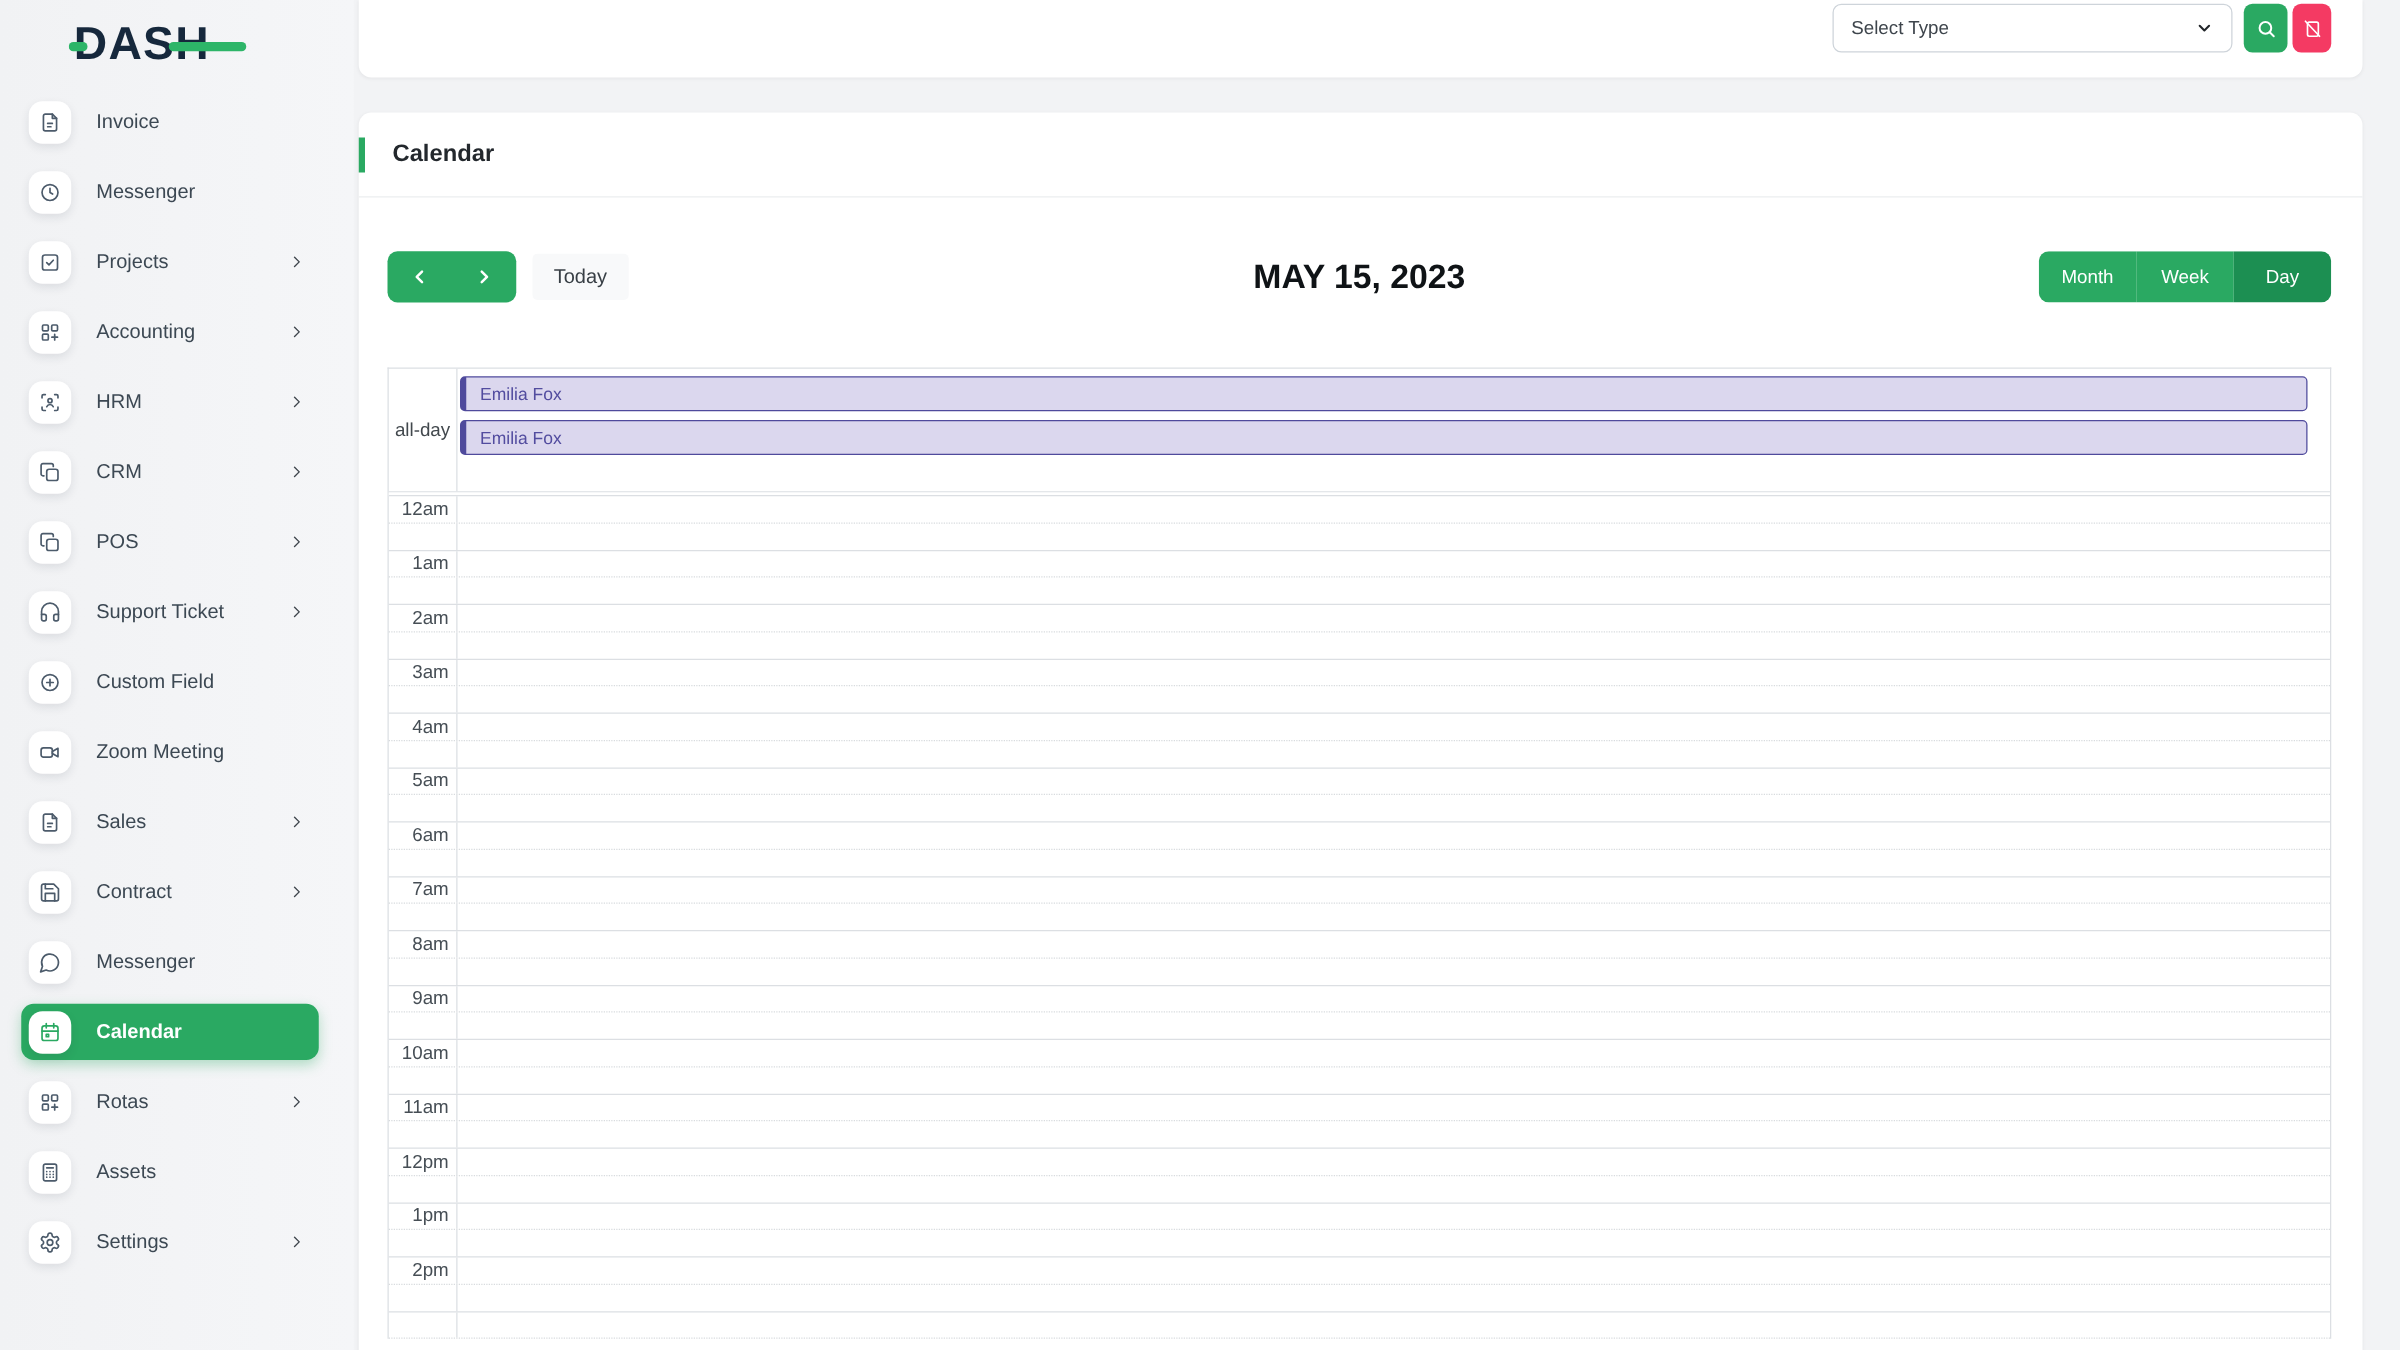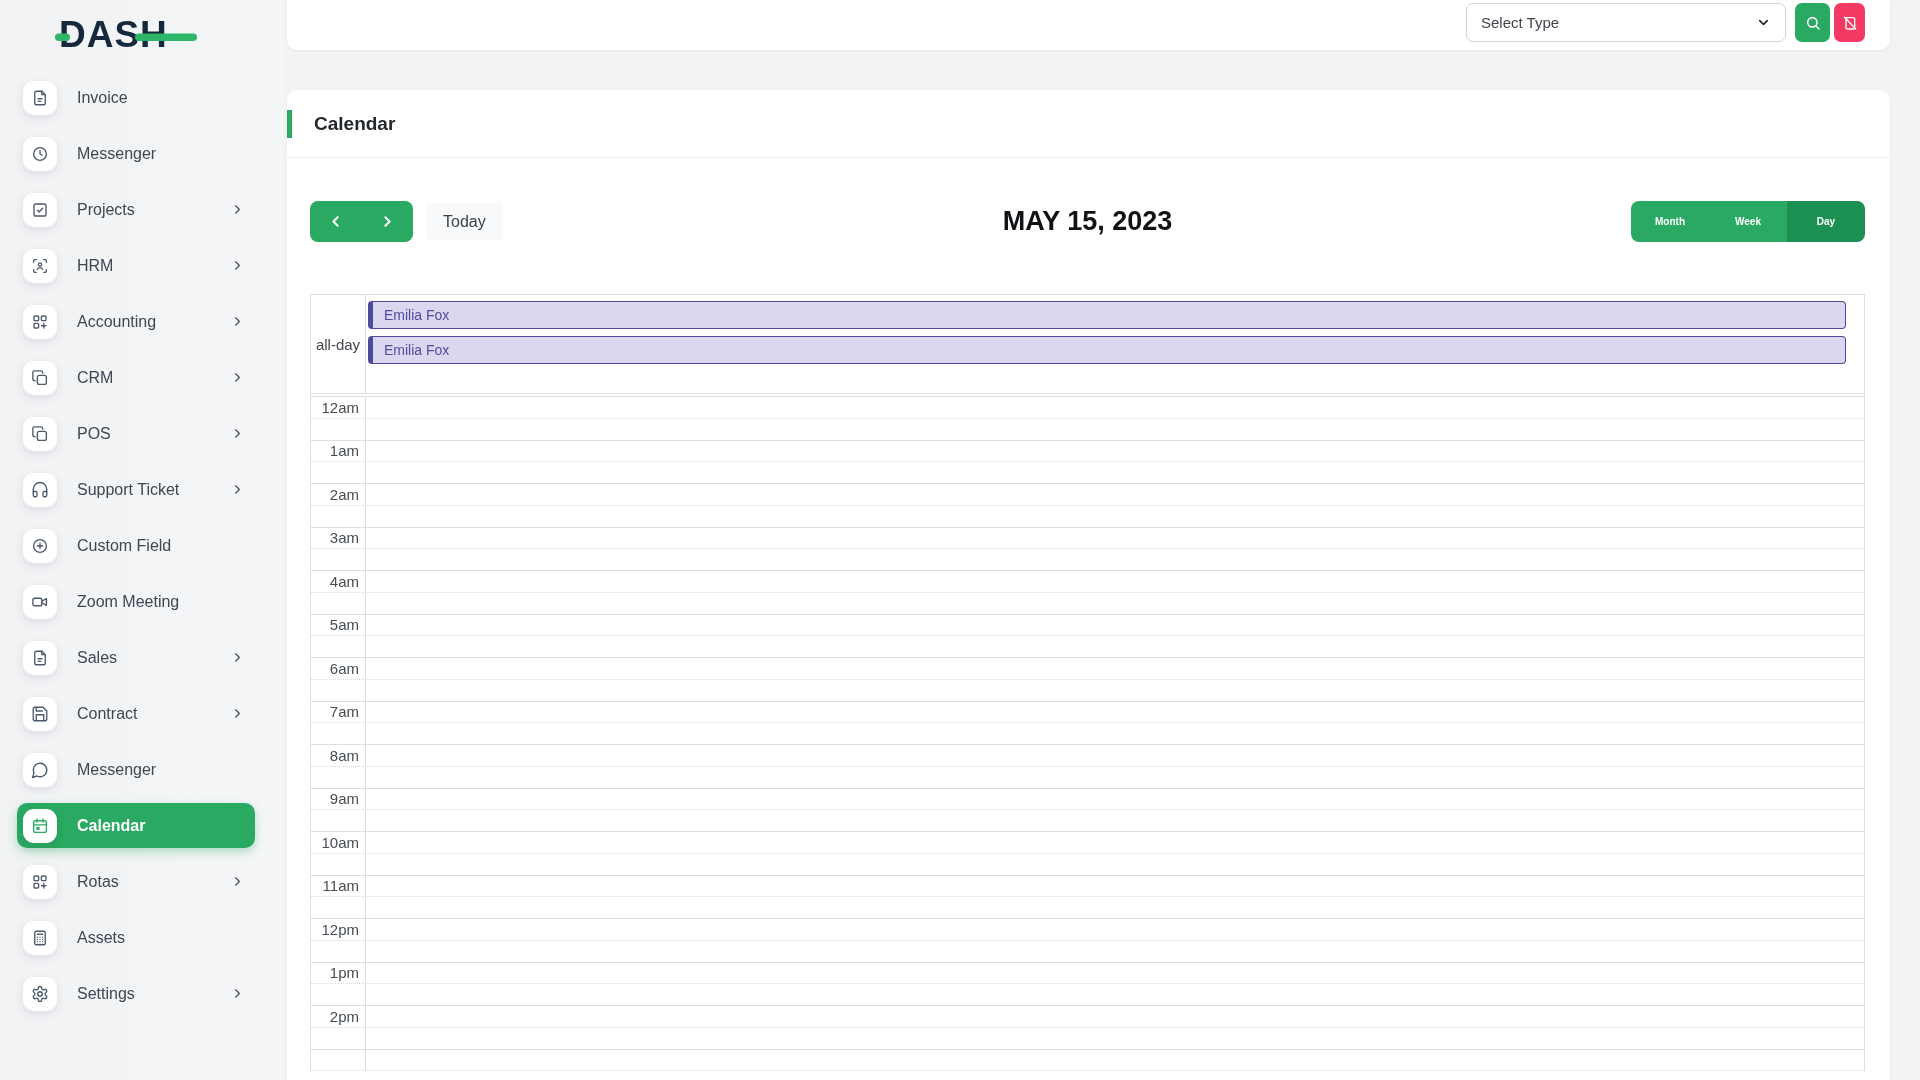--- a/index.html
+++ b/index.html
@@ -18,21 +18,21 @@
   .icon-box{width:34px;height:34px;background:#fff;border-radius:11px;flex:none;
     box-shadow:0 3px 8px rgba(30,40,60,.10);display:flex;align-items:center;justify-content:center;color:#4c5b6b;}
   .icon-box svg{width:18px;height:18px;}
   .side-label{margin-left:20px;font-size:16px;color:#3c4853;font-weight:500;flex:1;white-space:nowrap;}
   .side-chevron{color:#3f464d;}
   .side-chevron svg{width:15px;height:15px;}
   .side-item.active{background:var(--green);box-shadow:0 4px 10px rgba(42,169,98,.35);}
   .side-item.active .side-label{color:#fff;font-weight:700;}
   .side-item.active .icon-box{color:var(--green);}
   
-  .topbar{position:absolute;left:287px;top:0;width:1603px;height:50px;background:#fff;
+  .topbar{position:absolute;left:287px;top:0;width:1603px;height:62px;background:#fff;
     border-radius:0 0 10px 10px;box-shadow:0 1px 3px rgba(0,0,0,.05);}
   .type-select{position:absolute;left:1179px;top:3px;width:320px;height:39px;border:1px solid #ced4da;
     border-radius:7px;display:flex;align-items:center;justify-content:space-between;padding:0 14px;
     font-size:15px;color:#3e454c;background:#fff;cursor:pointer;}
   .type-select .chev svg{width:15px;height:15px;color:#212529;}
   .tb-btn{position:absolute;top:3px;height:39px;border:none;border-radius:7px;display:flex;
     align-items:center;justify-content:center;color:#fff;cursor:pointer;}
   .btn-search{left:1508px;width:35px;background:var(--green);}
   .btn-clear{left:1547px;width:31px;background:var(--pink);}
   .tb-btn svg{width:16px;height:16px;}
@@ -45,22 +45,22 @@
   .card-body{padding:43px 25px 0 23px;}
   
   .cal-toolbar{position:relative;height:41px;display:flex;align-items:center;}
   .nav-group{width:103px;height:41px;background:var(--green);border-radius:8px;display:flex;overflow:hidden;z-index:1;}
   .nav-btn{flex:1;display:flex;align-items:center;justify-content:center;color:#fff;border:none;background:transparent;cursor:pointer;}
   .nav-btn svg{width:17px;height:17px;}
   .today-btn{margin-left:13px;height:37px;padding:0 17px;background:#f8f9fa;border:none;border-radius:4px;
     display:flex;align-items:center;font-size:16px;color:#383f45;z-index:1;cursor:pointer;}
   .date-title{position:absolute;left:0;right:0;text-align:center;font-size:27px;font-weight:700;color:#0f1316;}
   .views{margin-left:auto;display:flex;height:41px;border-radius:8px;overflow:hidden;z-index:1;}
-  .view-btn{width:78px;border:none;color:#fff;font-size:10px;display:flex;align-items:center;justify-content:center;
-    background:var(--green);cursor:pointer;font-weight:bold;}
+  .view-btn{width:78px;border:none;color:#fff;font-size:15px;display:flex;align-items:center;justify-content:center;
+    background:var(--green);cursor:pointer;}
   .view-btn.active{background:var(--green-dark);}
   
   .cal-table{margin-top:52px;border:1px solid #dcdfe3;border-bottom:none;}
   .cal-head{height:27px;display:flex;border-bottom:1px solid #dcdfe3;}
   .gutter{width:55px;flex:none;border-right:1px solid #dcdfe3;}
   .day-head{flex:1;display:flex;align-items:center;justify-content:center;font-weight:700;font-size:15px;color:#303639;}
   .allday-row{display:flex;border-bottom:1px solid #dcdfe3;}
   .allday-gutter{width:55px;flex:none;border-right:1px solid #dcdfe3;display:flex;align-items:center;
     justify-content:center;font-size:15px;color:#42484d;}
   .allday-events{flex:1;padding:6px 18px 22px 2px;}
@@ -115,42 +115,42 @@
         <span class="side-label">Projects</span>
         <span class="side-chevron">
           <svg viewBox="0 0 24 24" fill="none" stroke="currentColor" stroke-width="1.8" stroke-linecap="round" stroke-linejoin="round">
             <polyline points="9 18 15 12 9 6"></polyline>
           </svg>
         </span>
       </div>
       <div class="side-item">
         <span class="icon-box">
           <svg viewBox="0 0 24 24" fill="none" stroke="currentColor" stroke-width="1.8" stroke-linecap="round" stroke-linejoin="round">
-            <path d="M7 3.5H5A1.5 1.5 0 0 0 3.5 5v2M17 3.5h2A1.5 1.5 0 0 1 20.5 5v2M7 20.5H5A1.5 1.5 0 0 1 3.5 19v-2M17 20.5h2a1.5 1.5 0 0 0 1.5-1.5v-2"></path>
-            <circle cx="12" cy="10" r="2.2"></circle>
-            <path d="M8.5 16.5c.7-1.6 2-2.4 3.5-2.4s2.8.8 3.5 2.4"></path>
-          </svg>
-        </span>
-        <span class="side-label">HRM</span>
-        <span class="side-chevron">
-          <svg viewBox="0 0 24 24" fill="none" stroke="currentColor" stroke-width="1.8" stroke-linecap="round" stroke-linejoin="round">
-            <polyline points="9 18 15 12 9 6"></polyline>
-          </svg>
-        </span>
-      </div>
-      <div class="side-item">
-        <span class="icon-box">
-          <svg viewBox="0 0 24 24" fill="none" stroke="currentColor" stroke-width="1.8" stroke-linecap="round" stroke-linejoin="round">
             <rect x="4" y="4" width="6.2" height="6.2" rx="1.2"></rect>
             <rect x="13.8" y="4" width="6.2" height="6.2" rx="1.2"></rect>
             <rect x="4" y="13.8" width="6.2" height="6.2" rx="1.2"></rect>
             <path d="M17 14v6M14 17h6"></path>
           </svg>
         </span>
         <span class="side-label">Accounting</span>
+        <span class="side-chevron">
+          <svg viewBox="0 0 24 24" fill="none" stroke="currentColor" stroke-width="1.8" stroke-linecap="round" stroke-linejoin="round">
+            <polyline points="9 18 15 12 9 6"></polyline>
+          </svg>
+        </span>
+      </div>
+      <div class="side-item">
+        <span class="icon-box">
+          <svg viewBox="0 0 24 24" fill="none" stroke="currentColor" stroke-width="1.8" stroke-linecap="round" stroke-linejoin="round">
+            <path d="M7 3.5H5A1.5 1.5 0 0 0 3.5 5v2M17 3.5h2A1.5 1.5 0 0 1 20.5 5v2M7 20.5H5A1.5 1.5 0 0 1 3.5 19v-2M17 20.5h2a1.5 1.5 0 0 0 1.5-1.5v-2"></path>
+            <circle cx="12" cy="10" r="2.2"></circle>
+            <path d="M8.5 16.5c.7-1.6 2-2.4 3.5-2.4s2.8.8 3.5 2.4"></path>
+          </svg>
+        </span>
+        <span class="side-label">HRM</span>
         <span class="side-chevron">
           <svg viewBox="0 0 24 24" fill="none" stroke="currentColor" stroke-width="1.8" stroke-linecap="round" stroke-linejoin="round">
             <polyline points="9 18 15 12 9 6"></polyline>
           </svg>
         </span>
       </div>
       <div class="side-item">
         <span class="icon-box">
           <svg viewBox="0 0 24 24" fill="none" stroke="currentColor" stroke-width="1.8" stroke-linecap="round" stroke-linejoin="round">
             <rect x="8.5" y="8.5" width="12" height="12" rx="2.5"></rect>

